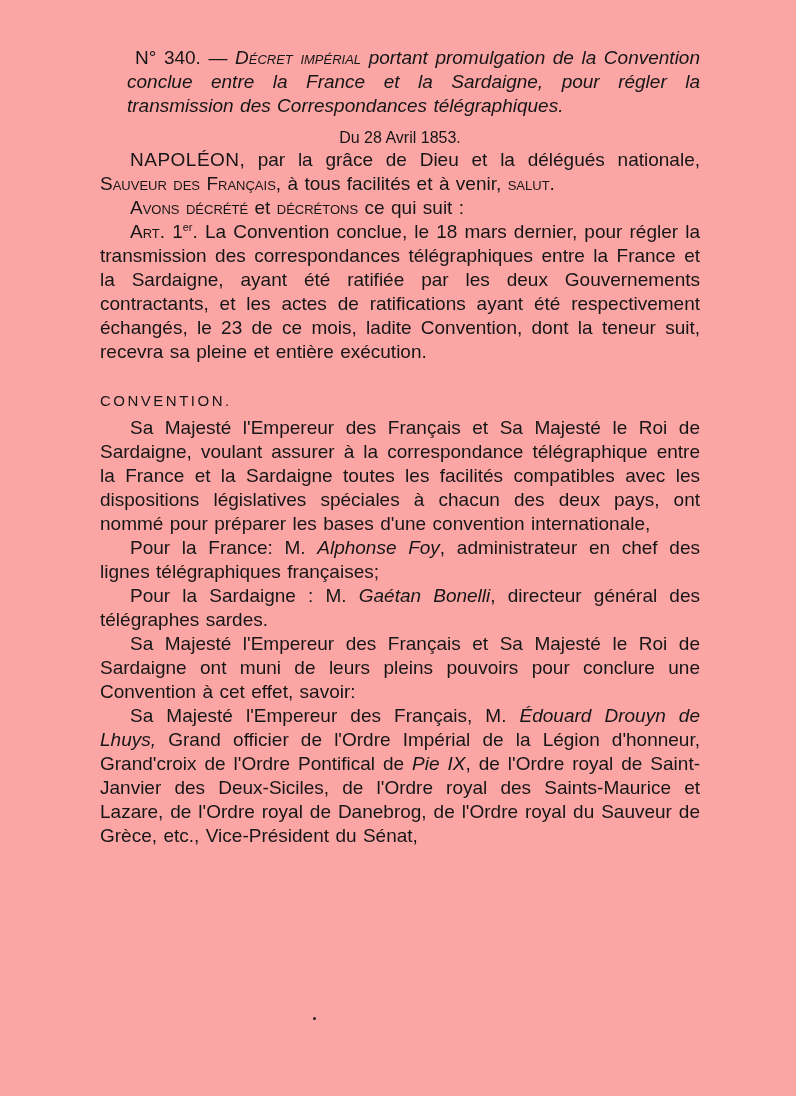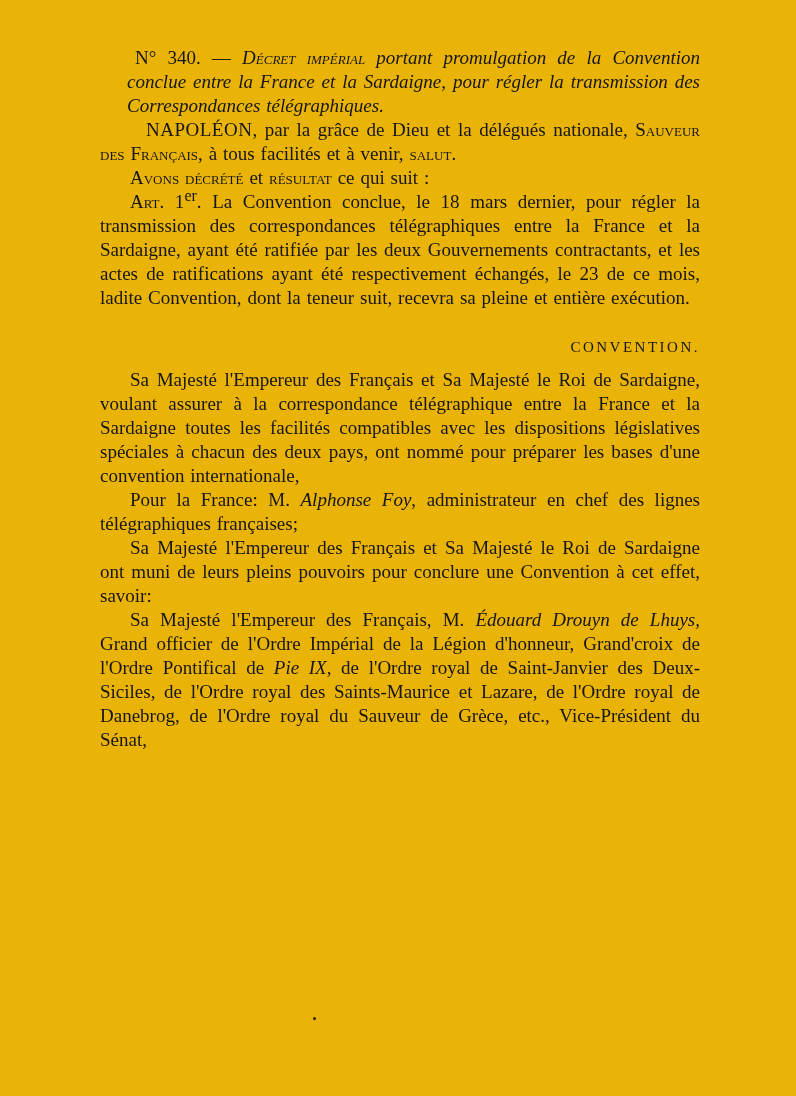--- a/index.html
+++ b/index.html
@@ -1,70 +1,70 @@
 <!DOCTYPE html>
 <html lang="fr"><head>
 <meta charset="utf-8">
 <style>
   html, body { margin: 0; padding: 0; background: #ffffff; }
   .page {
     position: relative;
     width: 796px;
     height: 1096px;
-    background: #eab308;
+    background: #fca5a5;
     color: #161616;
-    font-family: Liberation Serif, serif;
+    font-family: Liberation Sans, sans-serif;
     overflow: hidden;
   }
   .column {
     position: absolute;
     left: 100px;
     top: 46px;
     width: 600px;
   }
   .title {
     margin: 0 0 0 27px;
     font-style: italic;
     font-size: 19px;
     line-height: 24px;
     text-align: justify;
     text-indent: 8px;
     word-spacing: 0.06em;
   }
   .roman { font-style: normal; }
   .sc { font-variant: small-caps; }
   .it { font-style: italic; }
-  .caps { letter-spacing: 0.5px; margin-left: 16px; }
+  .caps { letter-spacing: 0.5px; }
   .date {
     margin: 10px 0 0 0;
     text-align: center;
     font-size: 16px;
     line-height: 20px;
   }
   p.body {
     margin: 0;
     text-indent: 30px;
     text-align: justify;
     font-size: 19px;
     line-height: 24px;
     word-spacing: 0.06em;
   }
   .mt-lg { margin-top: 16px; }
   .mt-sm { margin-top: 5px; }
   .mt-md { margin-top: 13px; }
   .conv-heading {
-    margin: 28px 0 12px 0;
-    text-align: right;
+    margin: 28px 0 6px 0;
+    text-align: left;
     font-size: 15px;
     line-height: 18px;
     letter-spacing: 2.5px;
   }
   .conv-first { margin-top: 24px; }
   sup.ord {
-    font-size: 16px;
+    font-size: 11px;
     line-height: 0;
     vertical-align: super;
   }
   .stray-dot {
     position: absolute;
     left: 313px;
     top: 1017px;
     width: 3px;
     height: 3px;
     background: #222222;
@@ -72,34 +72,36 @@
   }
 </style>
 </head>
 <body>
 
 <div class="page">
   <div class="column">
 
     <p class="title"><span class="roman">N° 340. — </span><span class="sc">Décret impérial</span><span> portant promulgation de la Convention conclue entre la France et la Sardaigne, pour régler la transmission des Correspondances télégraphiques.</span></p>
 
+    <p class="date">Du 28 Avril 1853.</p>
 
     <p class="body mt-lg"><span class="caps">NAPOLÉON</span><span>, par la grâce de Dieu et la délégués nationale, </span><span class="sc">Sauveur des Français</span><span>, à tous facilités et à venir, </span><span class="sc">salut.</span></p>
 
 
-    <p class="body mt-md"><span class="sc">Avons décrété</span><span> et </span><span class="sc">résultat</span><span> ce qui suit :</span></p>
+    <p class="body mt-md"><span class="sc">Avons décrété</span><span> et </span><span class="sc">décrétons</span><span> ce qui suit :</span></p>
 
     <p class="body mt-md"><span class="sc">Art.</span><span> 1</span><sup class="ord">er</sup><span>. </span><span>La Convention conclue, le 18 mars dernier, pour régler la transmission des correspondances télégraphiques entre la France et la Sardaigne, ayant été ratifiée par les deux Gouvernements contractants, et les actes de ratifications ayant été respectivement échangés, le 23 de ce mois, ladite Convention, dont la teneur suit, recevra sa pleine et entière exécution.</span></p>
 
     <p class="conv-heading">CONVENTION.</p>
 
     <p class="body conv-first">Sa Majesté l'Empereur des Français et Sa Majesté le Roi de Sardaigne, voulant assurer à la correspondance télégraphique entre la France et la Sardaigne toutes les facilités compatibles avec les dispositions législatives spéciales à chacun des deux pays, ont nommé pour préparer les bases d'une convention internationale,</p>
 
     <p class="body"><span>Pour la France: M. </span><span class="it">Alphonse Foy</span><span>, administrateur en chef des lignes télégraphiques françaises;</span></p>
 
+    <p class="body"><span>Pour la Sardaigne : M. </span><span class="it">Gaétan Bonelli</span><span>, directeur général des télégraphes sardes.</span></p>
 
 
     <p class="body">Sa Majesté l'Empereur des Français et Sa Majesté le Roi de Sardaigne ont muni de leurs pleins pouvoirs pour conclure une Convention à cet effet, savoir:</p>
 
     <p class="body"><span>Sa Majesté l'Empereur des Français, M. </span><span class="it">Édouard Drouyn de Lhuys,</span><span> Grand officier de l'Ordre Impérial de la Légion d'honneur, Grand'croix de l'Ordre Pontifical de </span><span class="it">Pie IX</span><span>, de l'Ordre royal de Saint-Janvier des Deux-Siciles, de l'Ordre royal des Saints-Maurice et Lazare, de l'Ordre royal de Danebrog, de l'Ordre royal du Sauveur de Grèce, etc., Vice-Président du Sénat,</span></p>
 
   </div>
 
   <span class="stray-dot"></span>
 </div>

